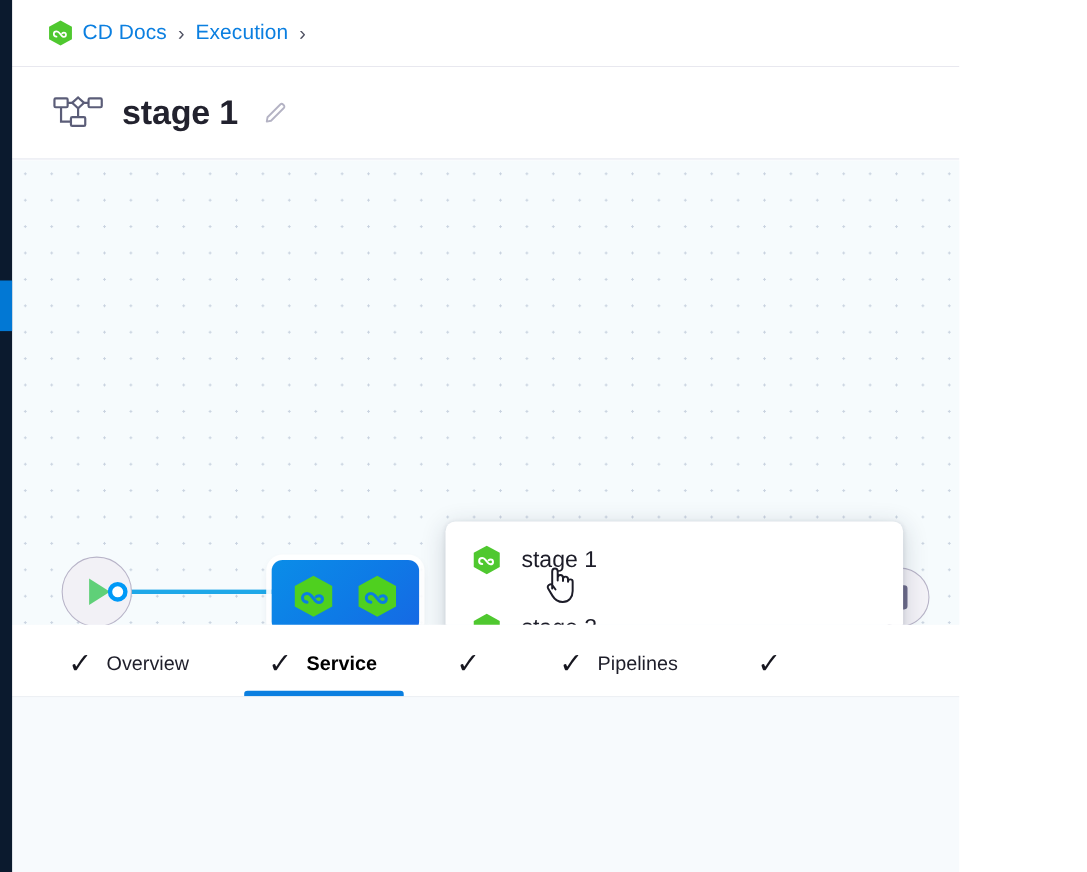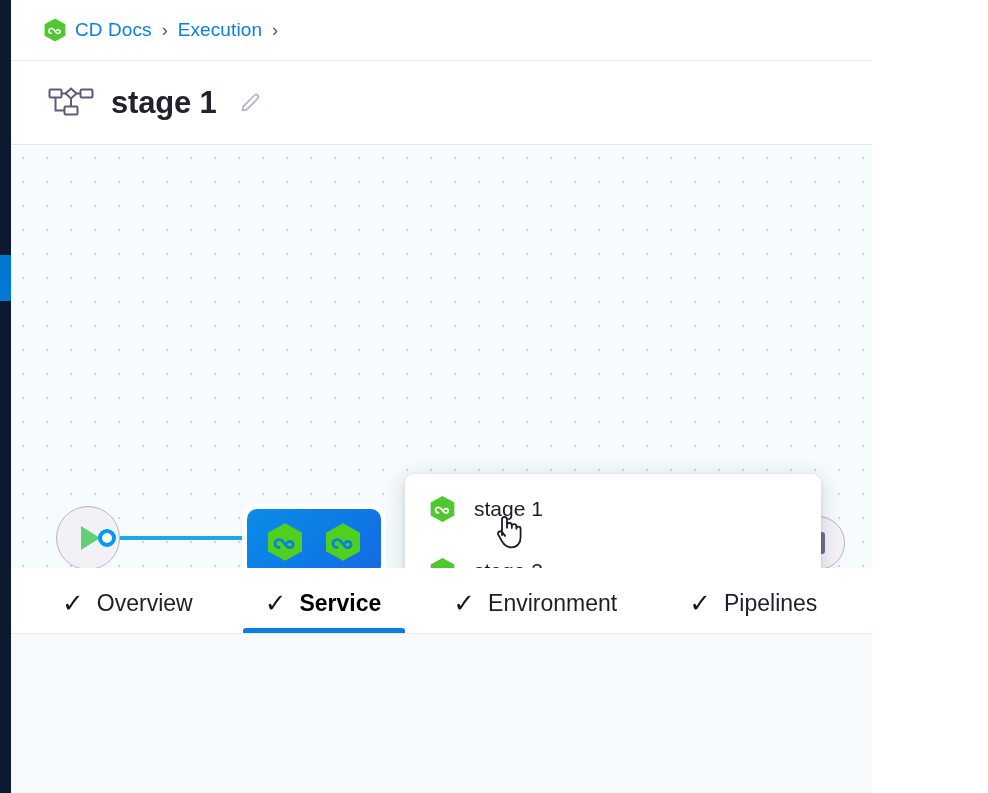--- a/index.html
+++ b/index.html
@@ -110,21 +110,21 @@
     position:absolute; left:11px; top:568px; width:977px; height:66px;
     background:#fff; display:flex; align-items:flex-end; padding-left:29px;
     border-bottom:1px solid #e6eaf0; overflow:hidden;
   }
   .tab {
     display:flex; align-items:center; gap:13px; height:60px;
     padding:0 24px 0 22px; cursor:pointer; position:relative;
     white-space:nowrap; margin-right:26px;
   }
   .tab .chk { font-size:26px; color:#16161f; line-height:1; font-weight:500; }
-  .tab .tab-label { font-size:23px; color:#1e1e2a; }
+  .tab .tab-label { font-size:18px; color:#1e1e2a; }
   .tab.active .tab-label { font-weight:bold; color:#000000; }
   .tab.active::after {
     content:""; position:absolute; left:0; right:0; bottom:0; height:5px;
     background:#0b7fe0; border-radius:3px 3px 0 0;
   }
 
   
   .panel {
     position:absolute; left:11px; top:634px; width:977px; height:159px;
     background:#f7fafd;
@@ -237,21 +237,20 @@
     <div class="tab">
       <span class="chk">✓</span>
       <span class="tab-label">Overview</span>
     </div>
     <div class="tab active">
       <span class="chk">✓</span>
       <span class="tab-label">Service</span>
     </div>
     <div class="tab">
       <span class="chk">✓</span>
-      <span class="tab-label">Environment</span>
     </div>
     <div class="tab">
       <span class="chk">✓</span>
       <span class="tab-label">Pipelines</span>
     </div>
     <div class="tab">
       <span class="chk">✓</span>
       <span class="tab-label"></span>
     </div>
   </div>

